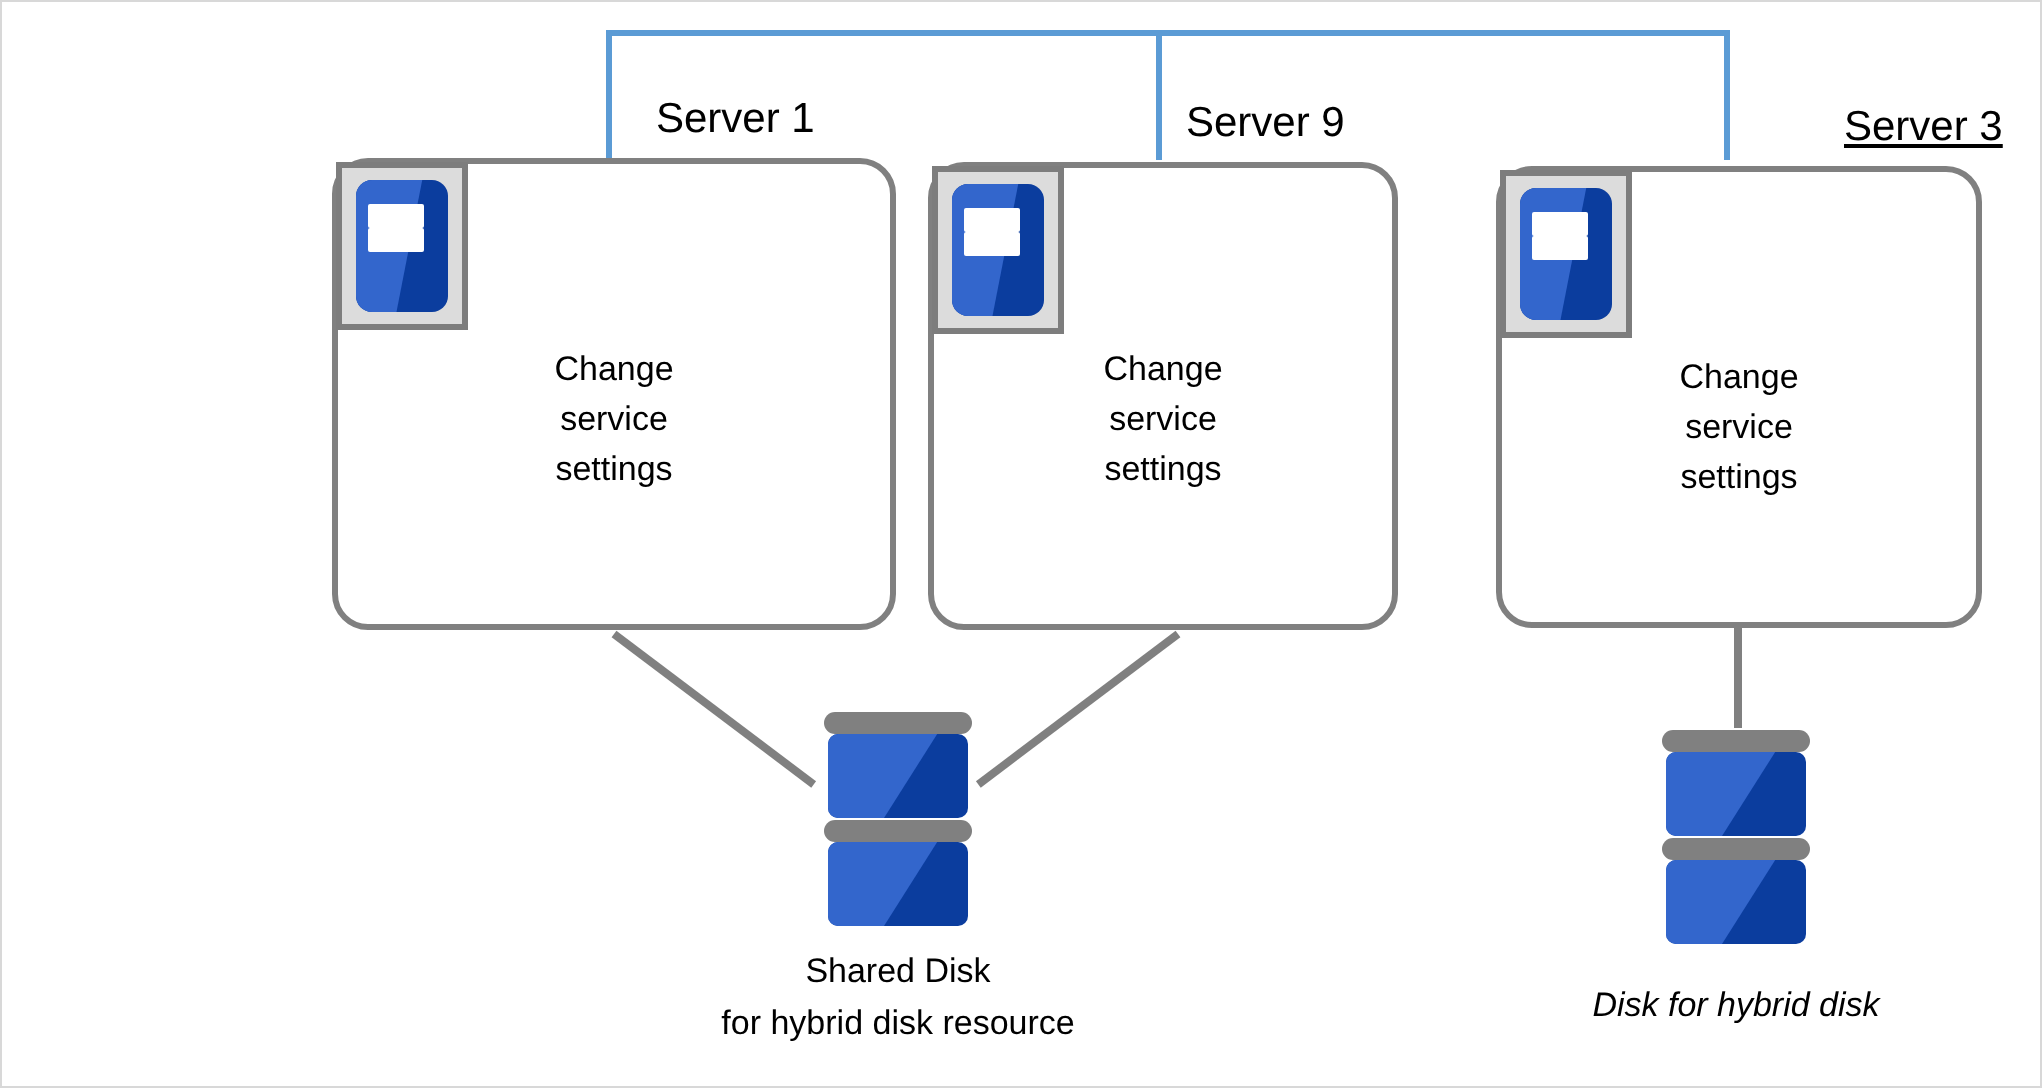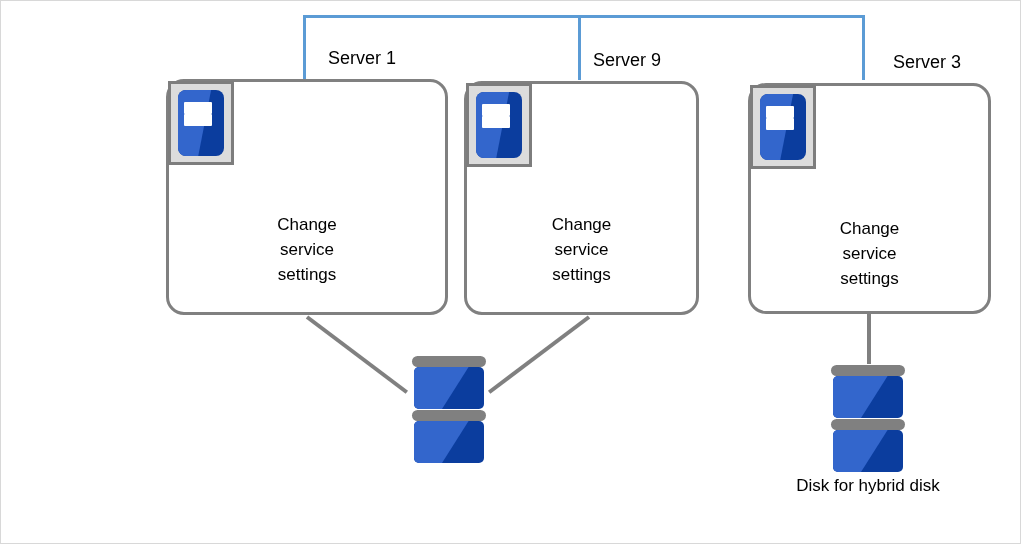--- a/index.html
+++ b/index.html
@@ -24,42 +24,41 @@
     background: #5b9bd5;
   }
   .bracket-v {
     position: absolute;
     background: #5b9bd5;
   }
 
   
   .server-label {
     position: absolute;
-    font-size: 18px;
+    font-size: 21px;
     color: #000000;
     white-space: nowrap;
     line-height: 1;
   }
 
   
   .server-box {
     position: absolute;
     border: 3px solid #808080;
     border-radius: 18px;
     background: #ffffff;
     box-sizing: border-box;
   }
   .server-body-text {
     position: absolute;
     width: 100%;
     text-align: center;
     font-size: 17px;
     line-height: 25px;
     color: #000000;
-    margin-top: 40px;
   }
 
   
   .server-icon {
     position: absolute;
     width: 66px;
     height: 84px;
     background: #dcdcdc;
     border: 3px solid #7d7d7d;
     box-sizing: border-box;
@@ -176,21 +175,21 @@
   </div>
 
   <div class="server-icon" style="left:465px; top:82px;">
     <div class="chip">
       <div class="chip-light"></div>
       <div class="bar bar1"></div>
       <div class="bar bar2"></div>
     </div>
   </div>
 
-  <div class="server-label" style="left:892px; top:52px;">Server 3</div>
+  <div class="server-label" style="left:921px; top:52px;text-decoration:underline;">Server 3</div>
 
   <div class="server-box" style="left:747px; top:82px; width:243px; height:231px;">
     <div class="server-body-text" style="top:90px;">
       <div>Change</div>
       <div>service</div>
       <div>settings</div>
     </div>
   </div>
 
   <div class="server-icon" style="left:749px; top:84px;">
@@ -212,29 +211,33 @@
     <div class="platter-bar" style="top:0px;"></div>
     <div class="platter-body" style="top:11px;">
       <div class="light"></div>
     </div>
     <div class="platter-bar" style="top:54px;"></div>
     <div class="platter-body" style="top:65px;">
       <div class="light"></div>
     </div>
   </div>
 
+  <div class="caption" style="left:298px; top:472px; width:300px;">
+    <div>Shared Disk</div>
+    <div>for hybrid disk resource</div>
+  </div>
 
   <div class="disk" style="left:830px; top:364px; width:74px; height:108px;">
     <div class="platter-bar" style="top:0px;"></div>
     <div class="platter-body" style="top:11px;">
       <div class="light"></div>
     </div>
     <div class="platter-bar" style="top:54px;"></div>
     <div class="platter-body" style="top:65px;">
       <div class="light"></div>
     </div>
   </div>
 
-  <div class="caption" style="left:717px; top:472px; width:300px;">
+  <div class="caption" style="left:717px; top:489px; width:300px;font-style:italic;">
     <div>Disk for hybrid disk</div>
   </div>
 
 </div>
 
 </body></html>

